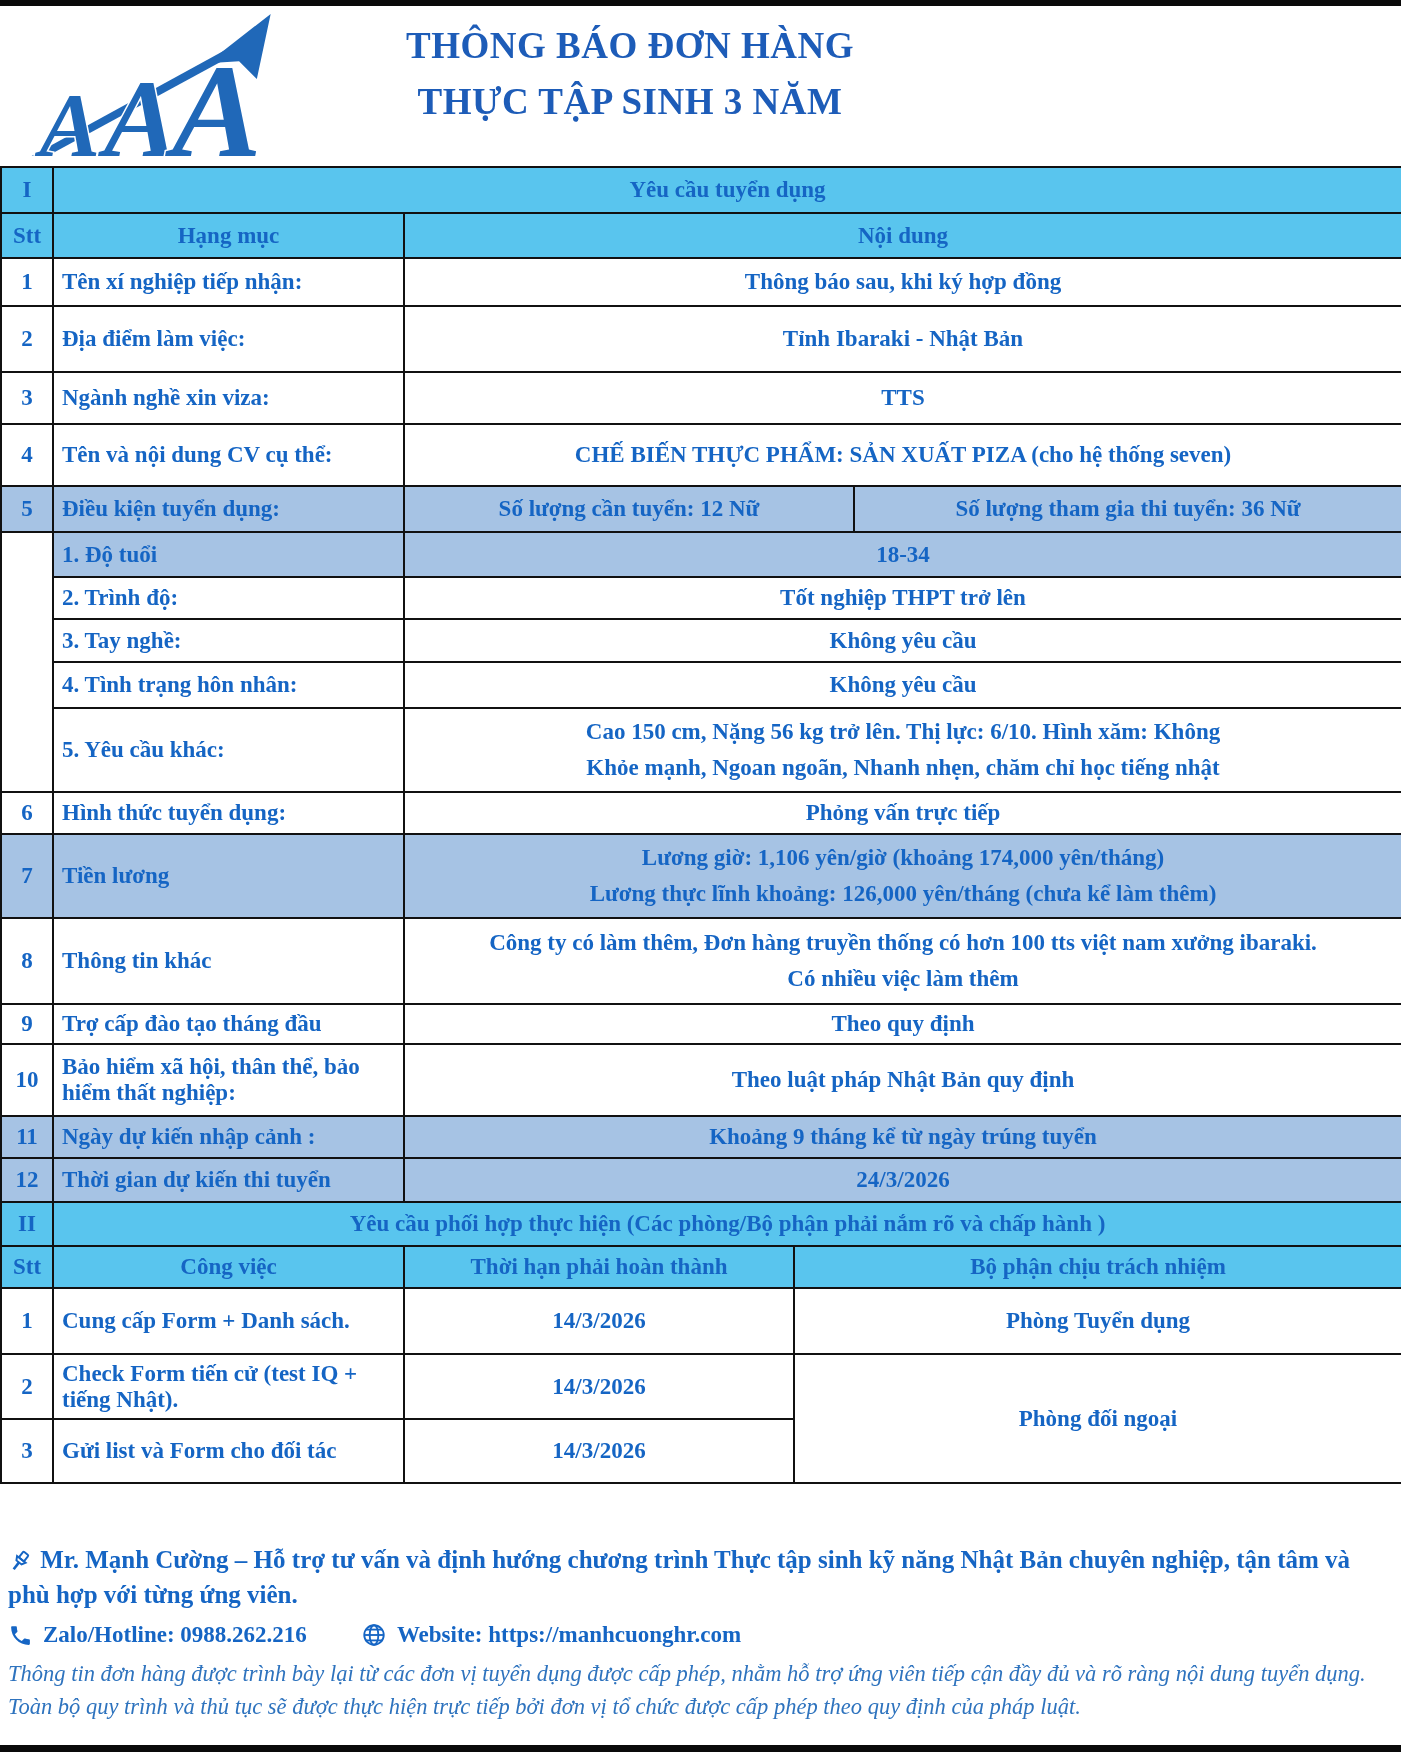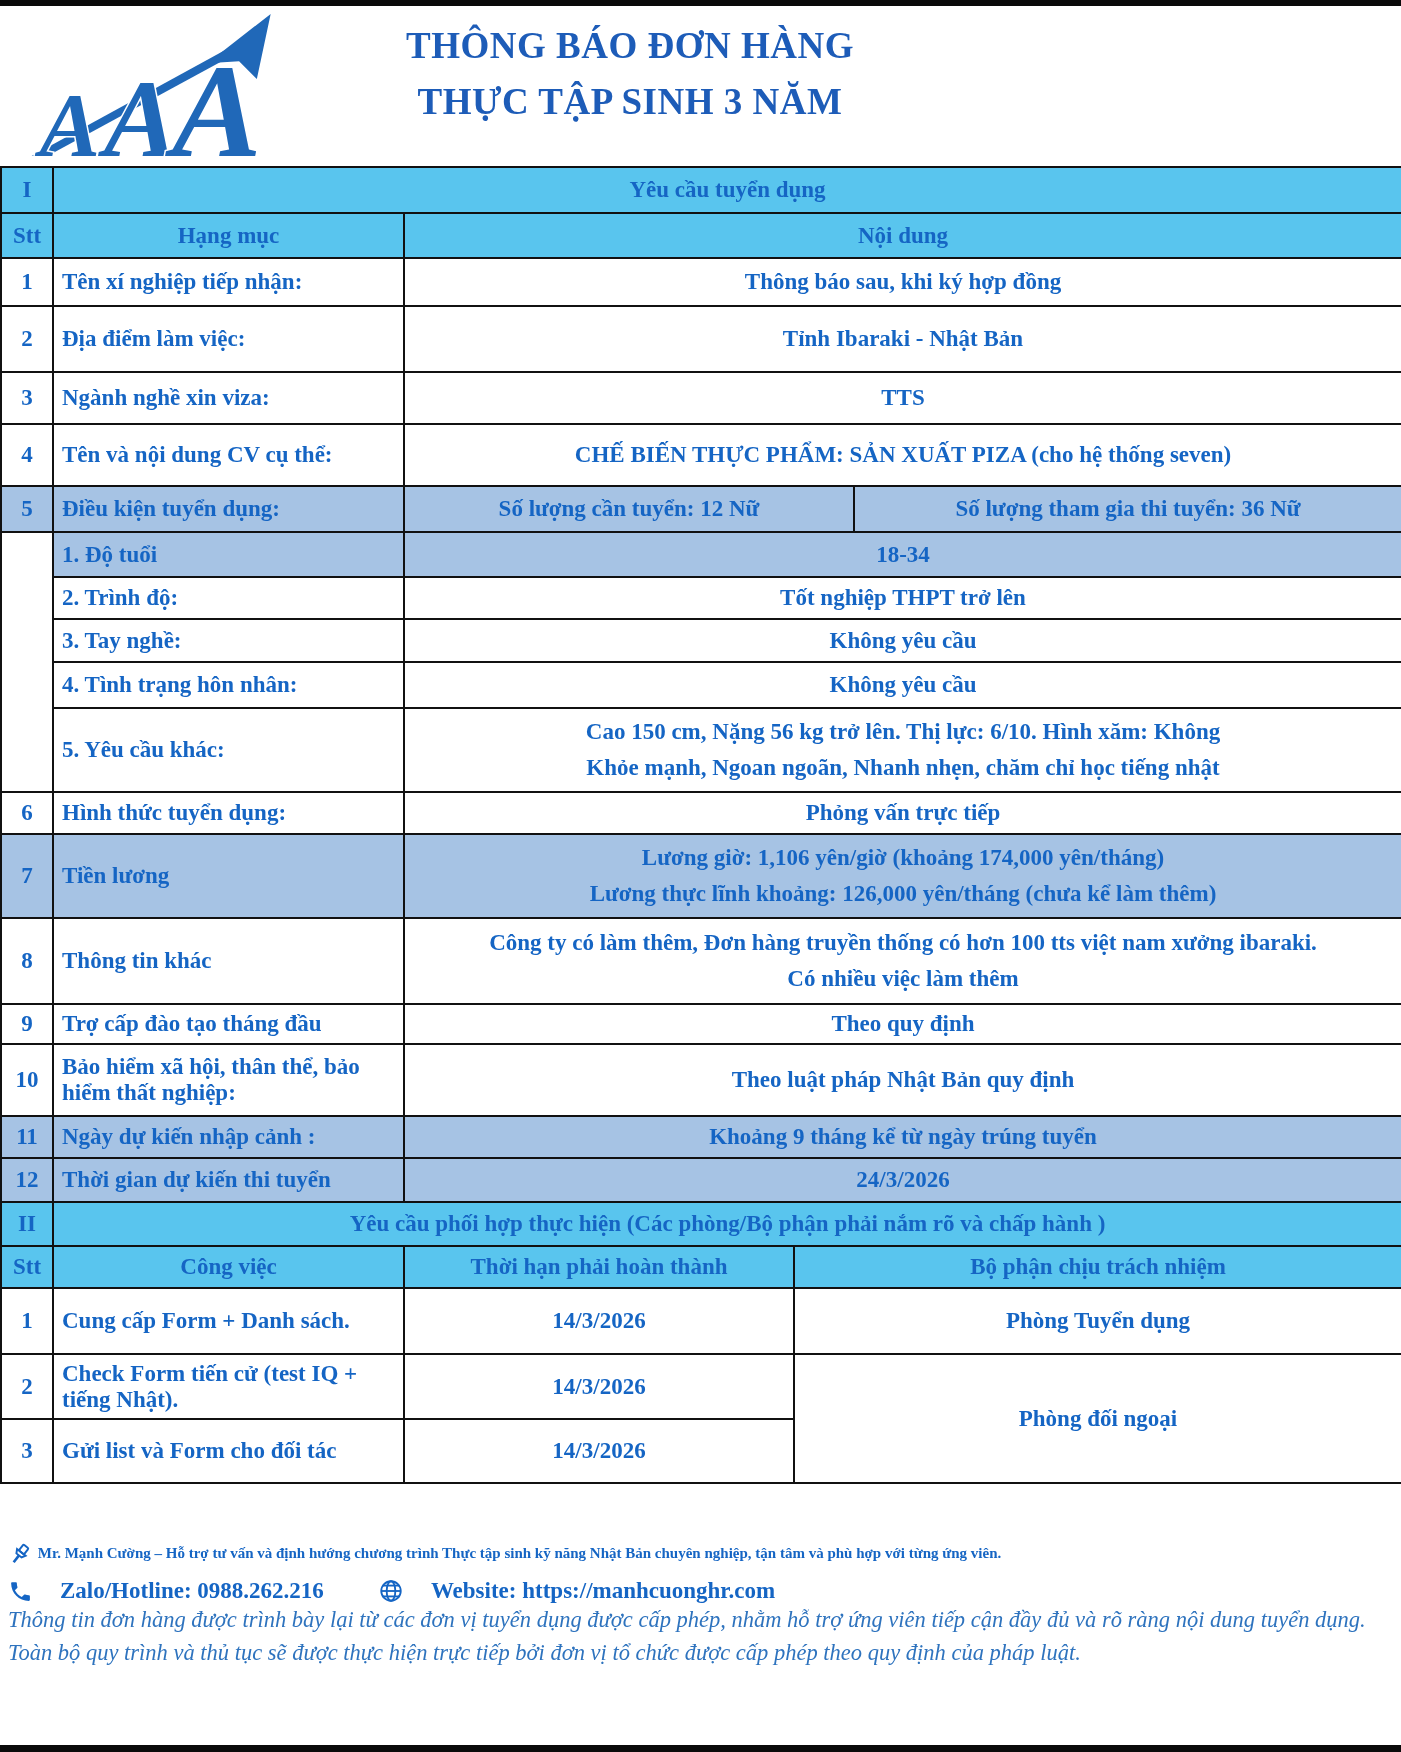--- a/index.html
+++ b/index.html
@@ -26,25 +26,25 @@
     padding:2px 8px;vertical-align:middle;overflow:hidden;
   }
   .cyan{background:#59c5ee;}
   .blue{background:#a6c3e4;}
   .c{text-align:center;}
   .l{text-align:left;margin-top:36px;}
   .two-line div{line-height:1.55;}
 
   
   .footer{margin-top:58px;padding:0 10px 0 8px;color:#1565c4;}
-  .f-line1{font-weight:bold;font-size:15px;line-height:1.4;}
+  .f-line1{font-weight:bold;font-size:25px;line-height:1.4;}
   .f-contacts{display:flex;align-items:center;gap:14px;margin-top:10px;font-weight:bold;font-size:23px;}
-  .f-contacts .grp{display:flex;align-items:center;gap:27px;}
+  .f-contacts .grp{display:flex;align-items:center;gap:10px;}
   .f-contacts .grp + .grp{margin-left:40px;}
-  .f-disclaimer{font-style:italic;font-weight:normal;color:#2e73be;font-size:22.5px;line-height:1.45;}
+  .f-disclaimer{font-style:italic;font-weight:normal;color:#2e73be;font-size:22.5px;line-height:1.45;margin-top:10px;}
   .icon{display:inline-block;vertical-align:middle;}
 </style>
 </head>
 <body>
 
 <div class="topbar"></div>
 
 <div class="header">
   <div class="logo">
     <svg viewBox="0 0 330 160">

